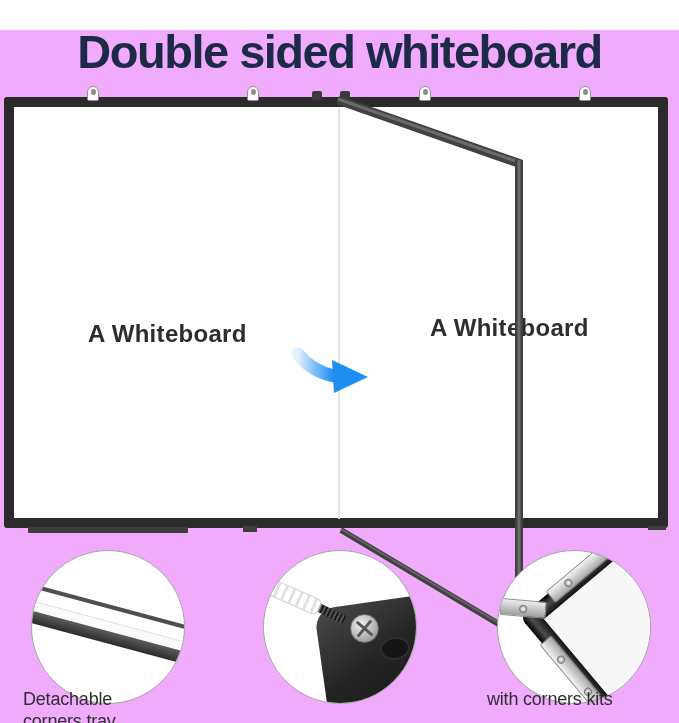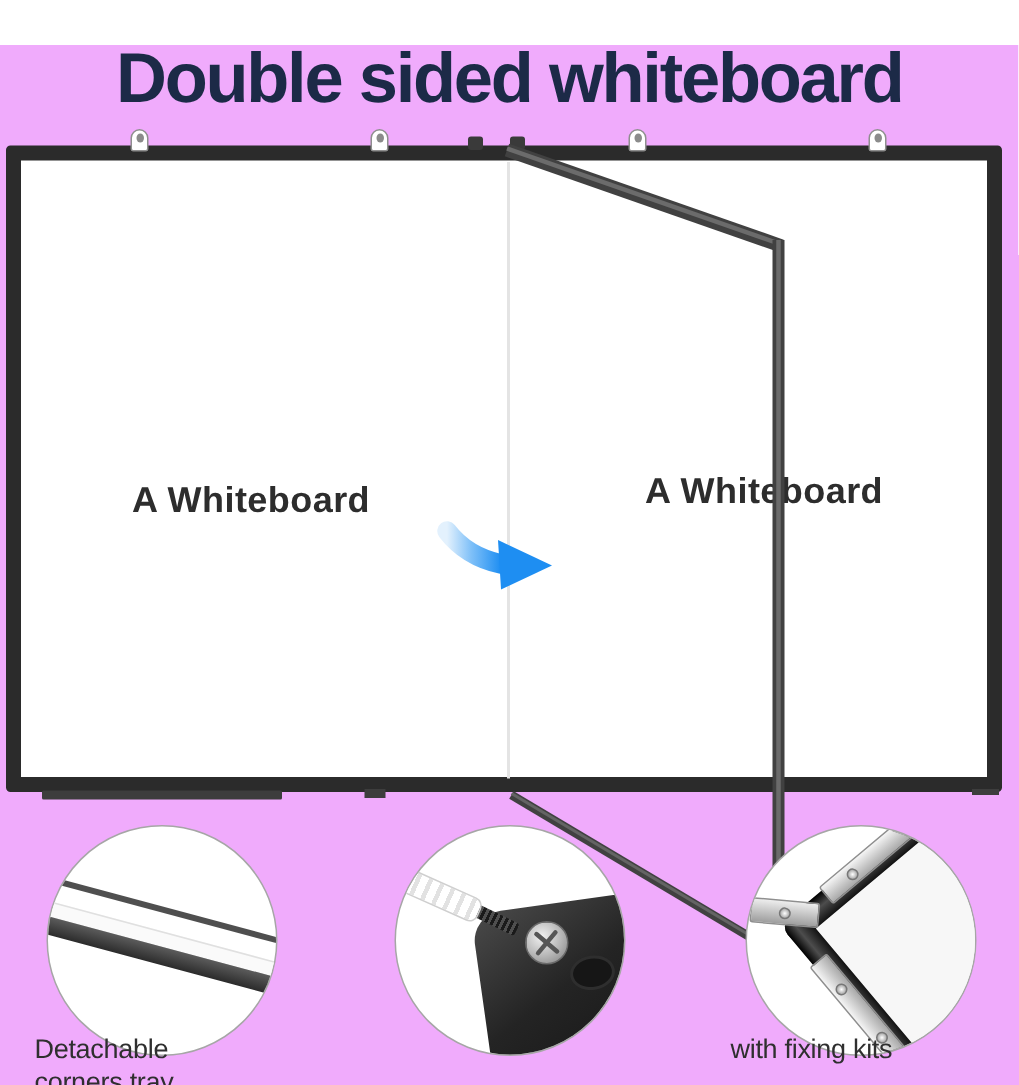--- a/index.html
+++ b/index.html
@@ -189,16 +189,16 @@
         <div class="scr" style="left:18px;top:4px;"></div>
       </div>
     </div>
   </div>
 
   <div class="feature-label f1">
     <div>Detachable</div>
     <div>corners tray</div>
   </div>
   <div class="feature-label f3">
-    <div>with fixing kits</div>
+    <div>with corners kits</div>
   </div>
 
 </div>
 
 </body></html>

